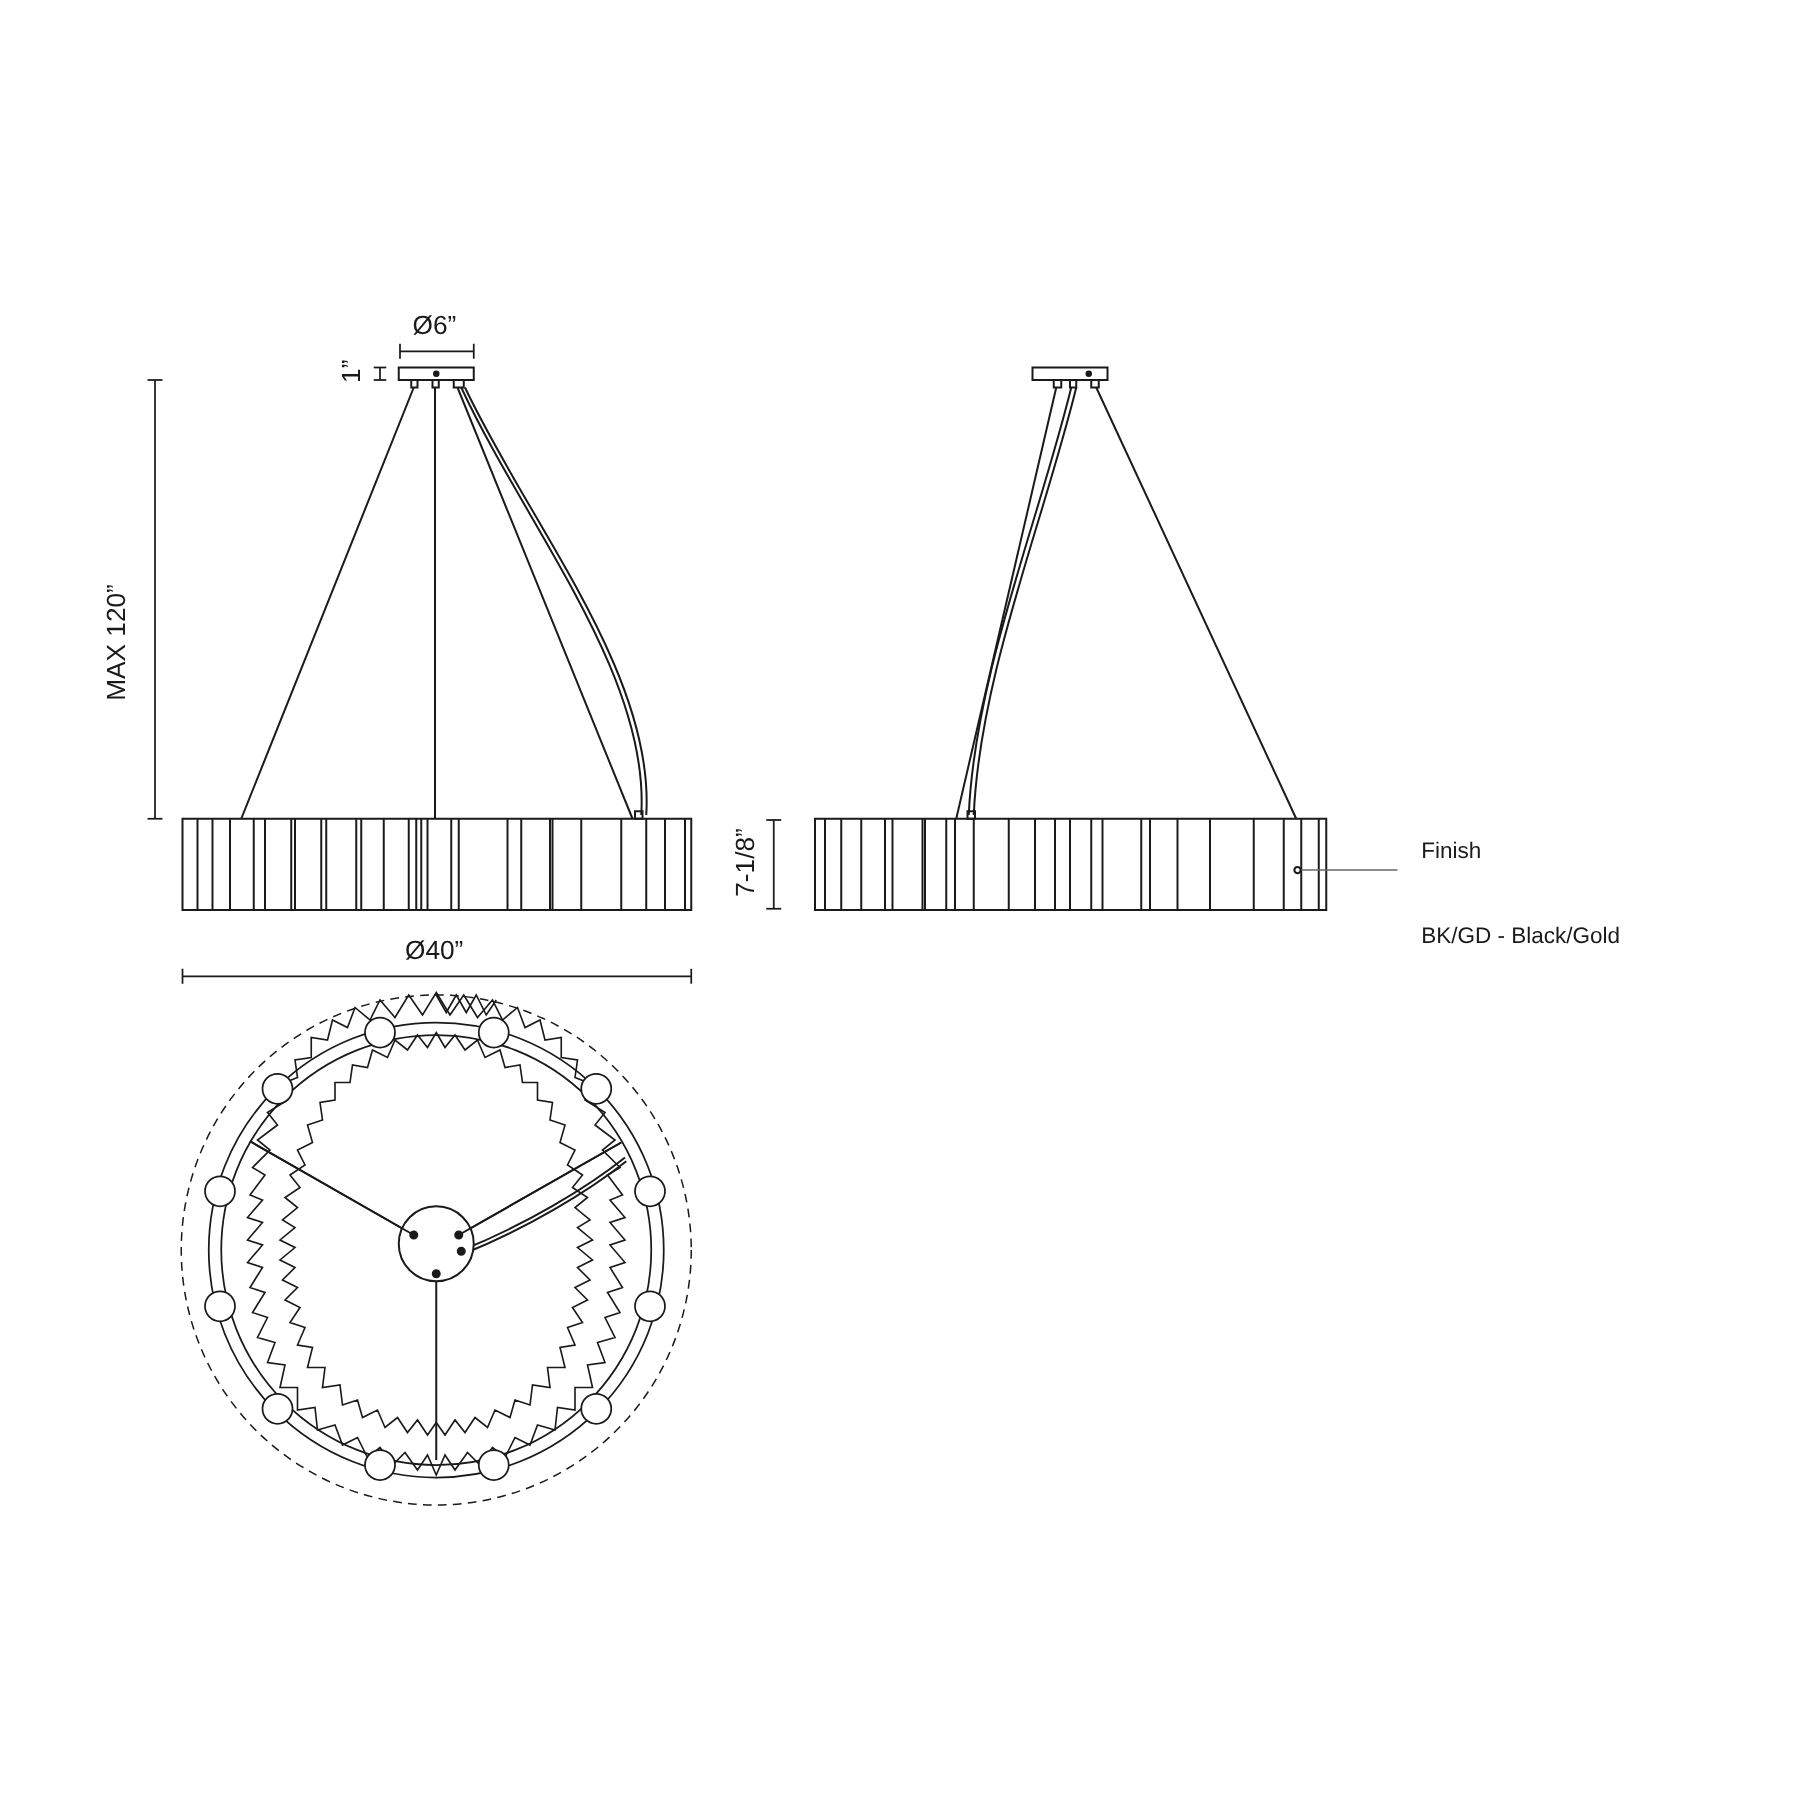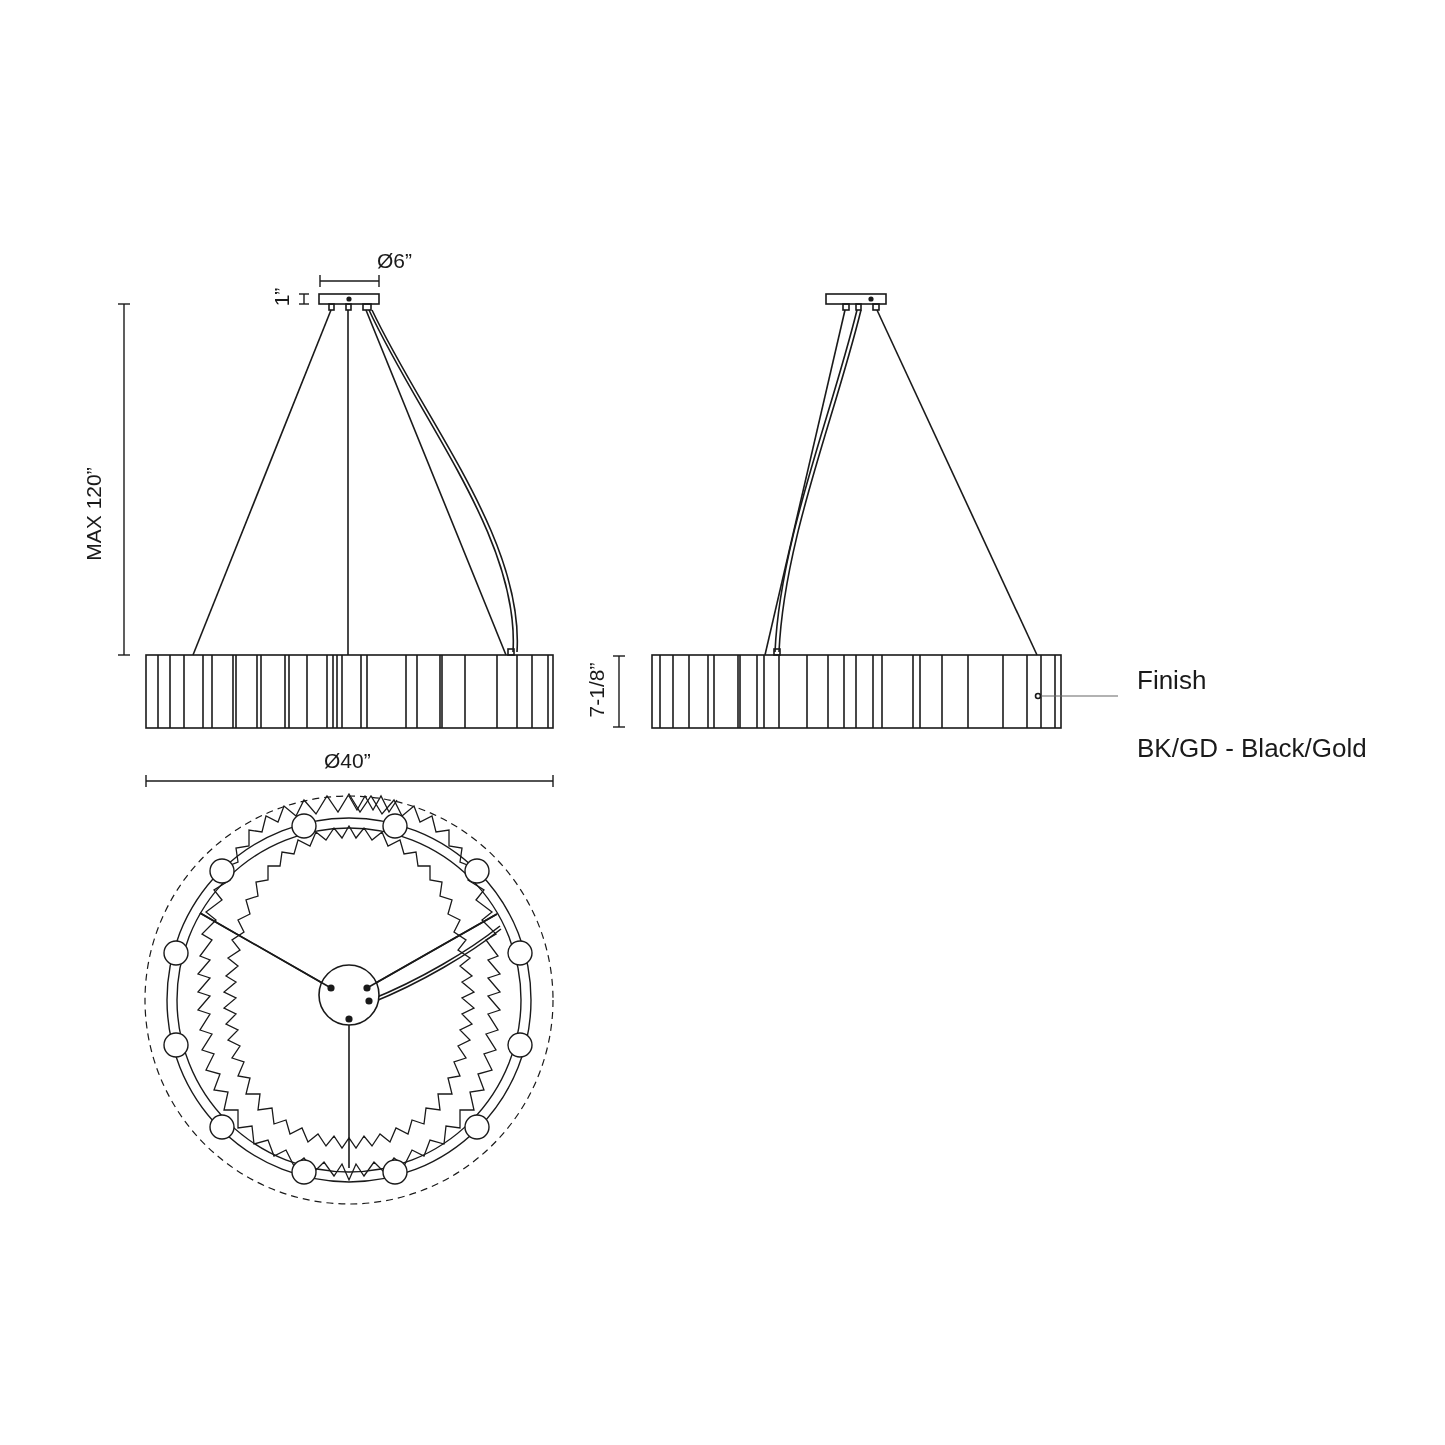--- a/index.html
+++ b/index.html
@@ -1,21 +1,21 @@
 <!DOCTYPE html>
 <html><head>
 <meta charset="utf-8">
 <style>
   html, body { margin:0; padding:0; background:#ffffff; }
   body { width:1445px; height:1445px; position:relative; overflow:hidden; font-family:"Liberation Sans", sans-serif; color:#1a1a1a; }
   svg { position:absolute; left:0; top:0; }
   .lbl { position:absolute; font-family:"Liberation Sans", sans-serif; color:#1a1a1a; white-space:nowrap; }
   .dim { font-size:21px; }
   .rot { transform-origin:center center; transform:rotate(-90deg); }
-  .finish { font-size:26px; line-height:28px;text-align:right; }
+  .finish { font-size:18px; line-height:28px;text-align:right; }
 </style>
 </head>
 <body>
 
 <svg width="1445" height="1445" viewBox="0 0 1445 1445" xmlns="http://www.w3.org/2000/svg">
   <g stroke="#1a1a1a" fill="none" stroke-width="1.6">
 
     <g>
 
       <rect x="319" y="294" width="60" height="10" fill="#fff"></rect>
@@ -172,20 +172,20 @@
       <line x1="200" y1="913" x2="331" y2="988"></line>
       <line x1="497" y1="914" x2="367" y2="988"></line>
       <circle cx="331" cy="988" r="2.8" fill="#1a1a1a"></circle>
       <circle cx="367" cy="988" r="2.8" fill="#1a1a1a"></circle>
       <circle cx="369" cy="1001" r="2.8" fill="#1a1a1a"></circle>
       <circle cx="349" cy="1019" r="2.8" fill="#1a1a1a"></circle>
     </g>
   </g>
 </svg>
 
-<div class="lbl dim" style="left:330px;top:249px;margin-left:47px;">Ø6”</div>
+<div class="lbl dim" style="left:330px;top:249px;">Ø6”</div>
 <div class="lbl dim rot" style="left:270px;top:285px;width:24px;text-align:center;">1”</div>
 <div class="lbl dim rot" style="left:34px;top:502px;width:120px;text-align:center;">MAX 120”</div>
 <div class="lbl dim rot" style="left:557px;top:678px;width:80px;text-align:center;">7-1/8”</div>
 <div class="lbl dim" style="left:324px;top:749px;text-align:right;">Ø40”</div>
 
 <div class="lbl finish" style="left:1137px;top:666px;">Finish</div>
 <div class="lbl finish" style="left:1137px;top:734px;">BK/GD - Black/Gold</div>
 
 </body></html>

